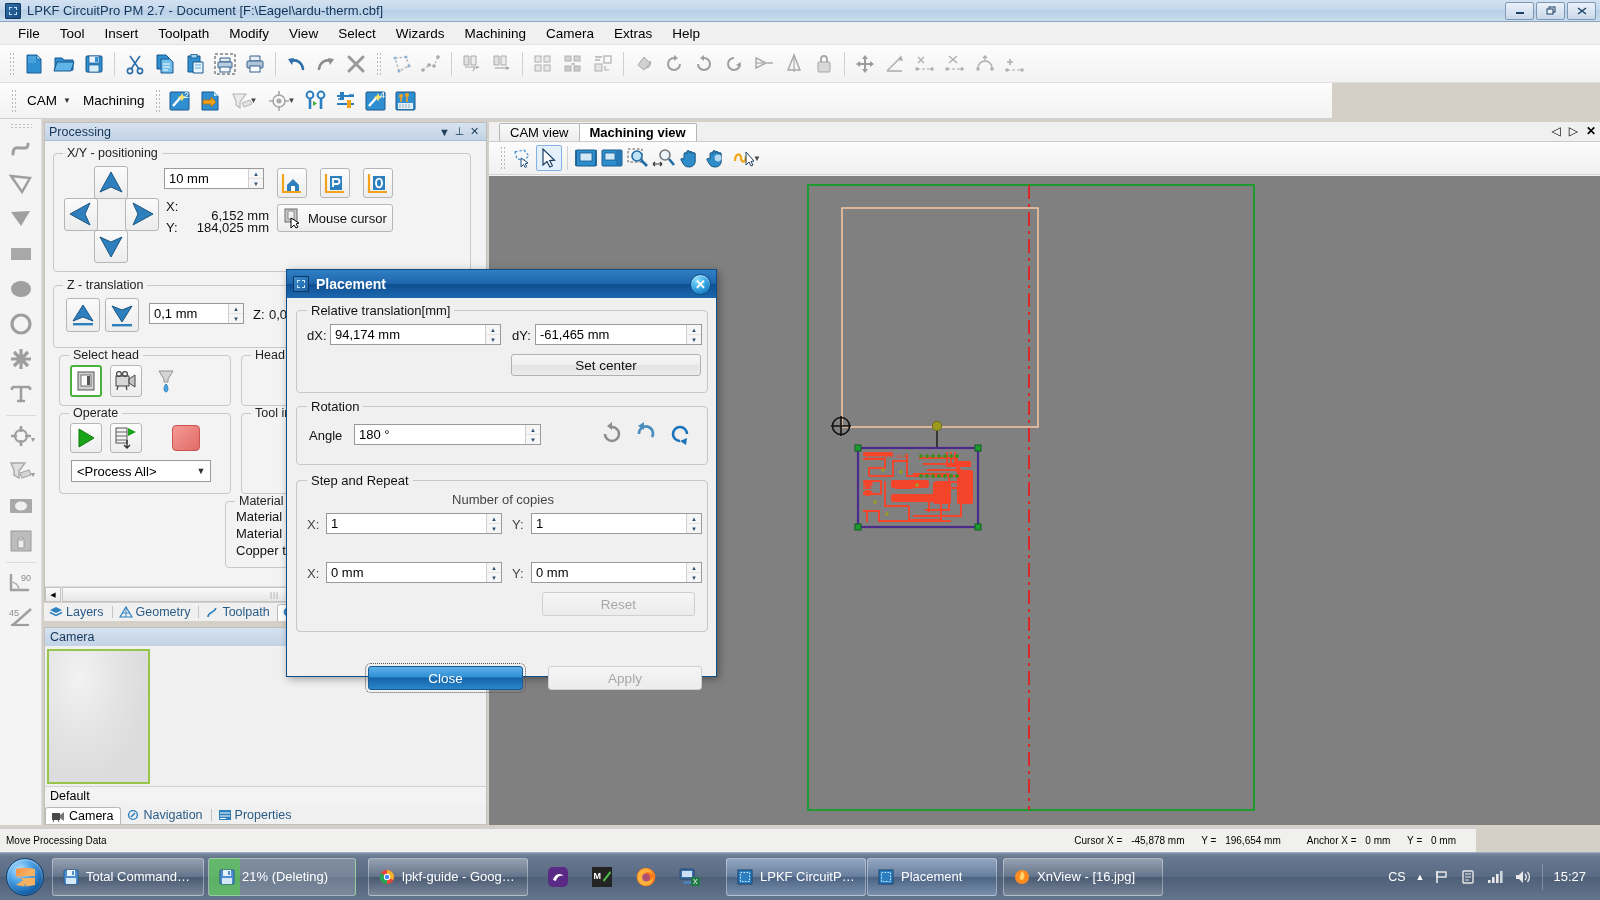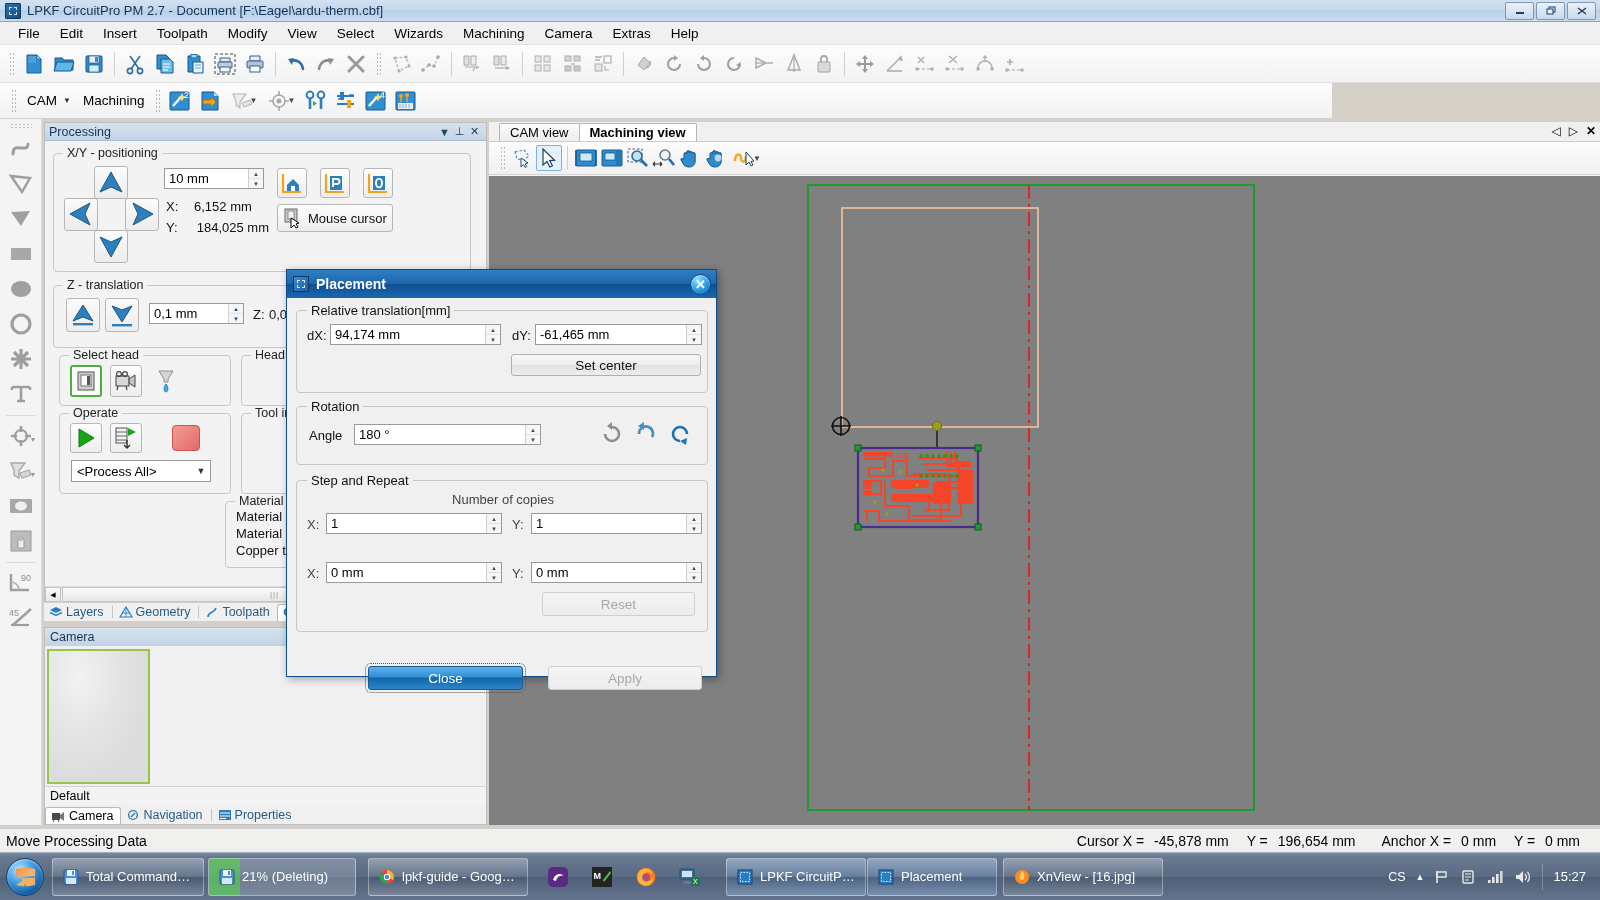--- a/index.html
+++ b/index.html
@@ -235,23 +235,23 @@
     border-top: 1px solid #cccccc;
   }
 
   .canvas {
     position: absolute; left: 0; top: 54px; width: 1111px; height: 649px;
     background: #808080; overflow: hidden;
   }
 
   
   .statusbar {
-    position: absolute; left: 0; top: 828px; width: 1600px; height: 24px;
+    position: absolute; left: 0; top: 828px; width: 1476px; height: 24px;
     background: #f0f0ee; border-top: 1px solid #cfcfcf;
-    display: flex; align-items: center; font-size: 14px;
+    display: flex; align-items: center; font-size: 10px;
   }
   .sb-left { padding-left: 6px; }
   .sb-right { margin-left: auto; display: flex; gap: 26px; padding-right: 20px; }
 
   
   .taskbar {
     position: absolute; left: 0; top: 852px; width: 1600px; height: 48px;
     background: linear-gradient(to bottom,#7d8da5 0%, #68788f 8%, #596a83 50%, #4e5f78 51%, #64748c 100%);
     border-top: 1px solid #9fadc2;
     display: flex; align-items: center;
@@ -373,21 +373,21 @@
       <div class="wbtn">
         <svg width="12" height="10" viewBox="0 0 12 10">
           <path d="M2,2 L10,8 M10,2 L2,8" stroke="#1c3f63" stroke-width="1.4" fill="none"></path>
         </svg>
       </div>
     </div>
   </div>
 
   <div class="menubar">
     <div class="mi">File</div>
-    <div class="mi">Edit</div>
+    <div class="mi">Tool</div>
     <div class="mi">Insert</div>
     <div class="mi">Toolpath</div>
     <div class="mi">Modify</div>
     <div class="mi">View</div>
     <div class="mi">Select</div>
     <div class="mi">Wizards</div>
     <div class="mi">Machining</div>
     <div class="mi">Camera</div>
     <div class="mi">Extras</div>
     <div class="mi">Help</div>
@@ -835,21 +835,21 @@
 
         <div class="spinbox" style="position:absolute; left:110px; top:14px; width:100px;">
           <input readonly="" value="10 mm" style="">
           <div class="spin-arrows">
               <div>▲</div>
               <div>▼</div>
             </div>
         </div>
 
         <div class="lbl" style="position:absolute; left:112px; top:45px;">X:</div>
-        <div class="lbl" style="position:absolute; left:140px; top:45px; width:75px; text-align:left;">6,152 mm</div>
+        <div class="lbl" style="position:absolute; left:140px; top:54px; width:75px; text-align:right;">6,152 mm</div>
         <div class="lbl" style="position:absolute; left:112px; top:66px;">Y:</div>
         <div class="lbl" style="position:absolute; left:130px; top:66px; width:85px; text-align:right;">184,025 mm</div>
 
         <div class="iconbtn" style="position:absolute; left:223px; top:14px; width:30px; height:30px;">
           <svg width="24" height="24" viewBox="0 0 24 24">
             <path d="M3,3 L3,21 L21,21" stroke="#f2a31c" stroke-width="2.2" fill="none"></path>
             <path d="M7,14 L13,8 L19,14 V20 H7 Z" fill="#2d7fbe"></path>
             <rect x="11" y="15" width="4" height="5" fill="#fff"></rect>
           </svg>
         </div>

